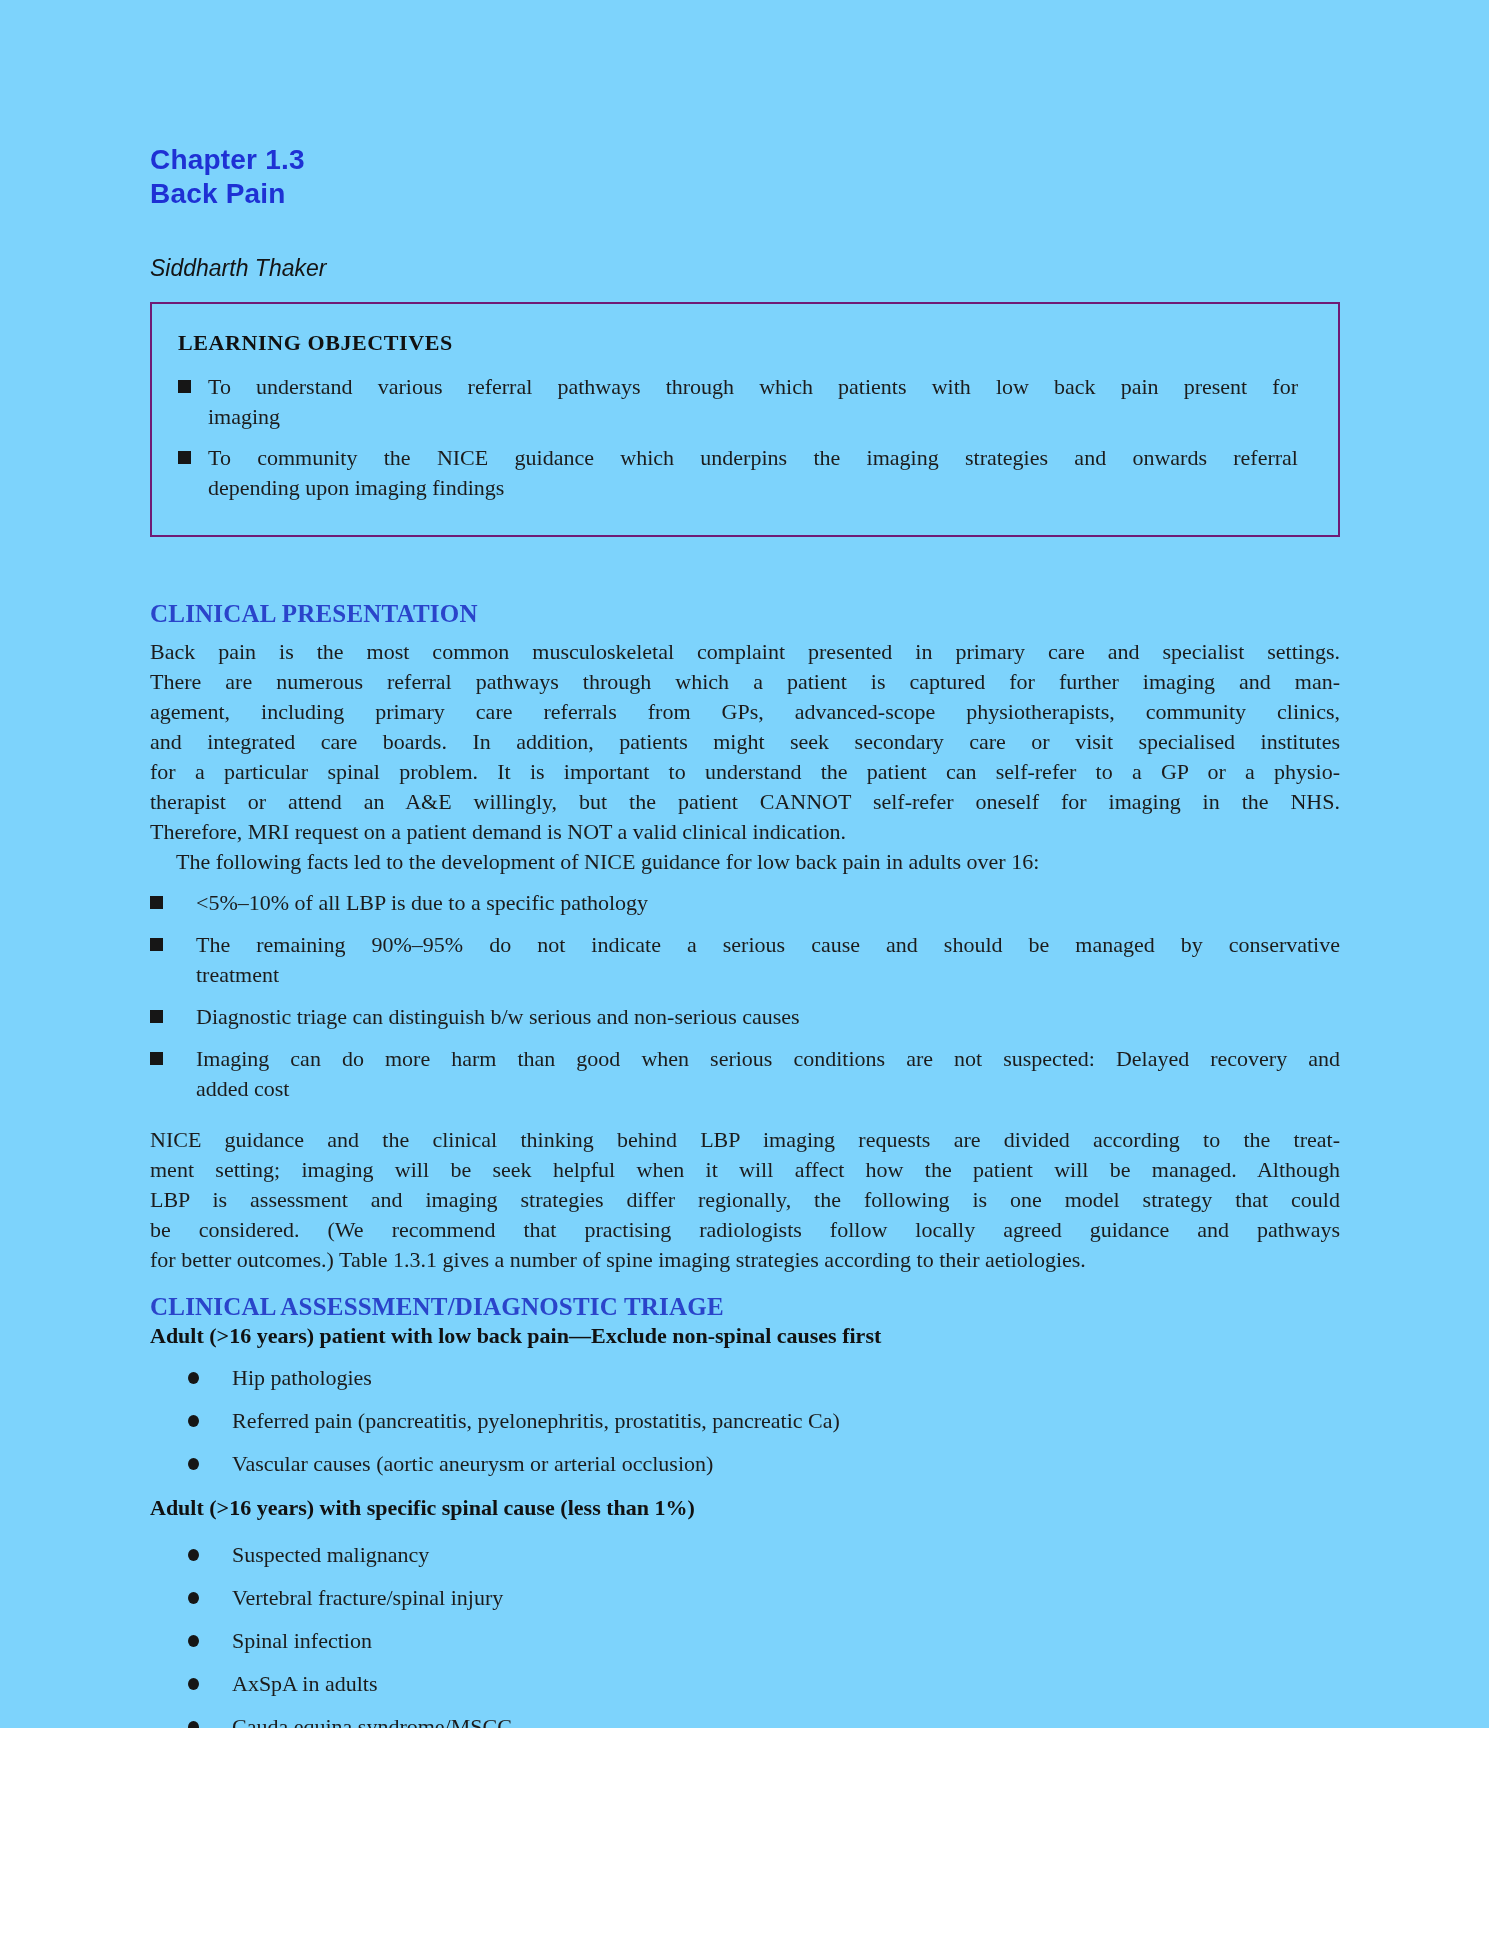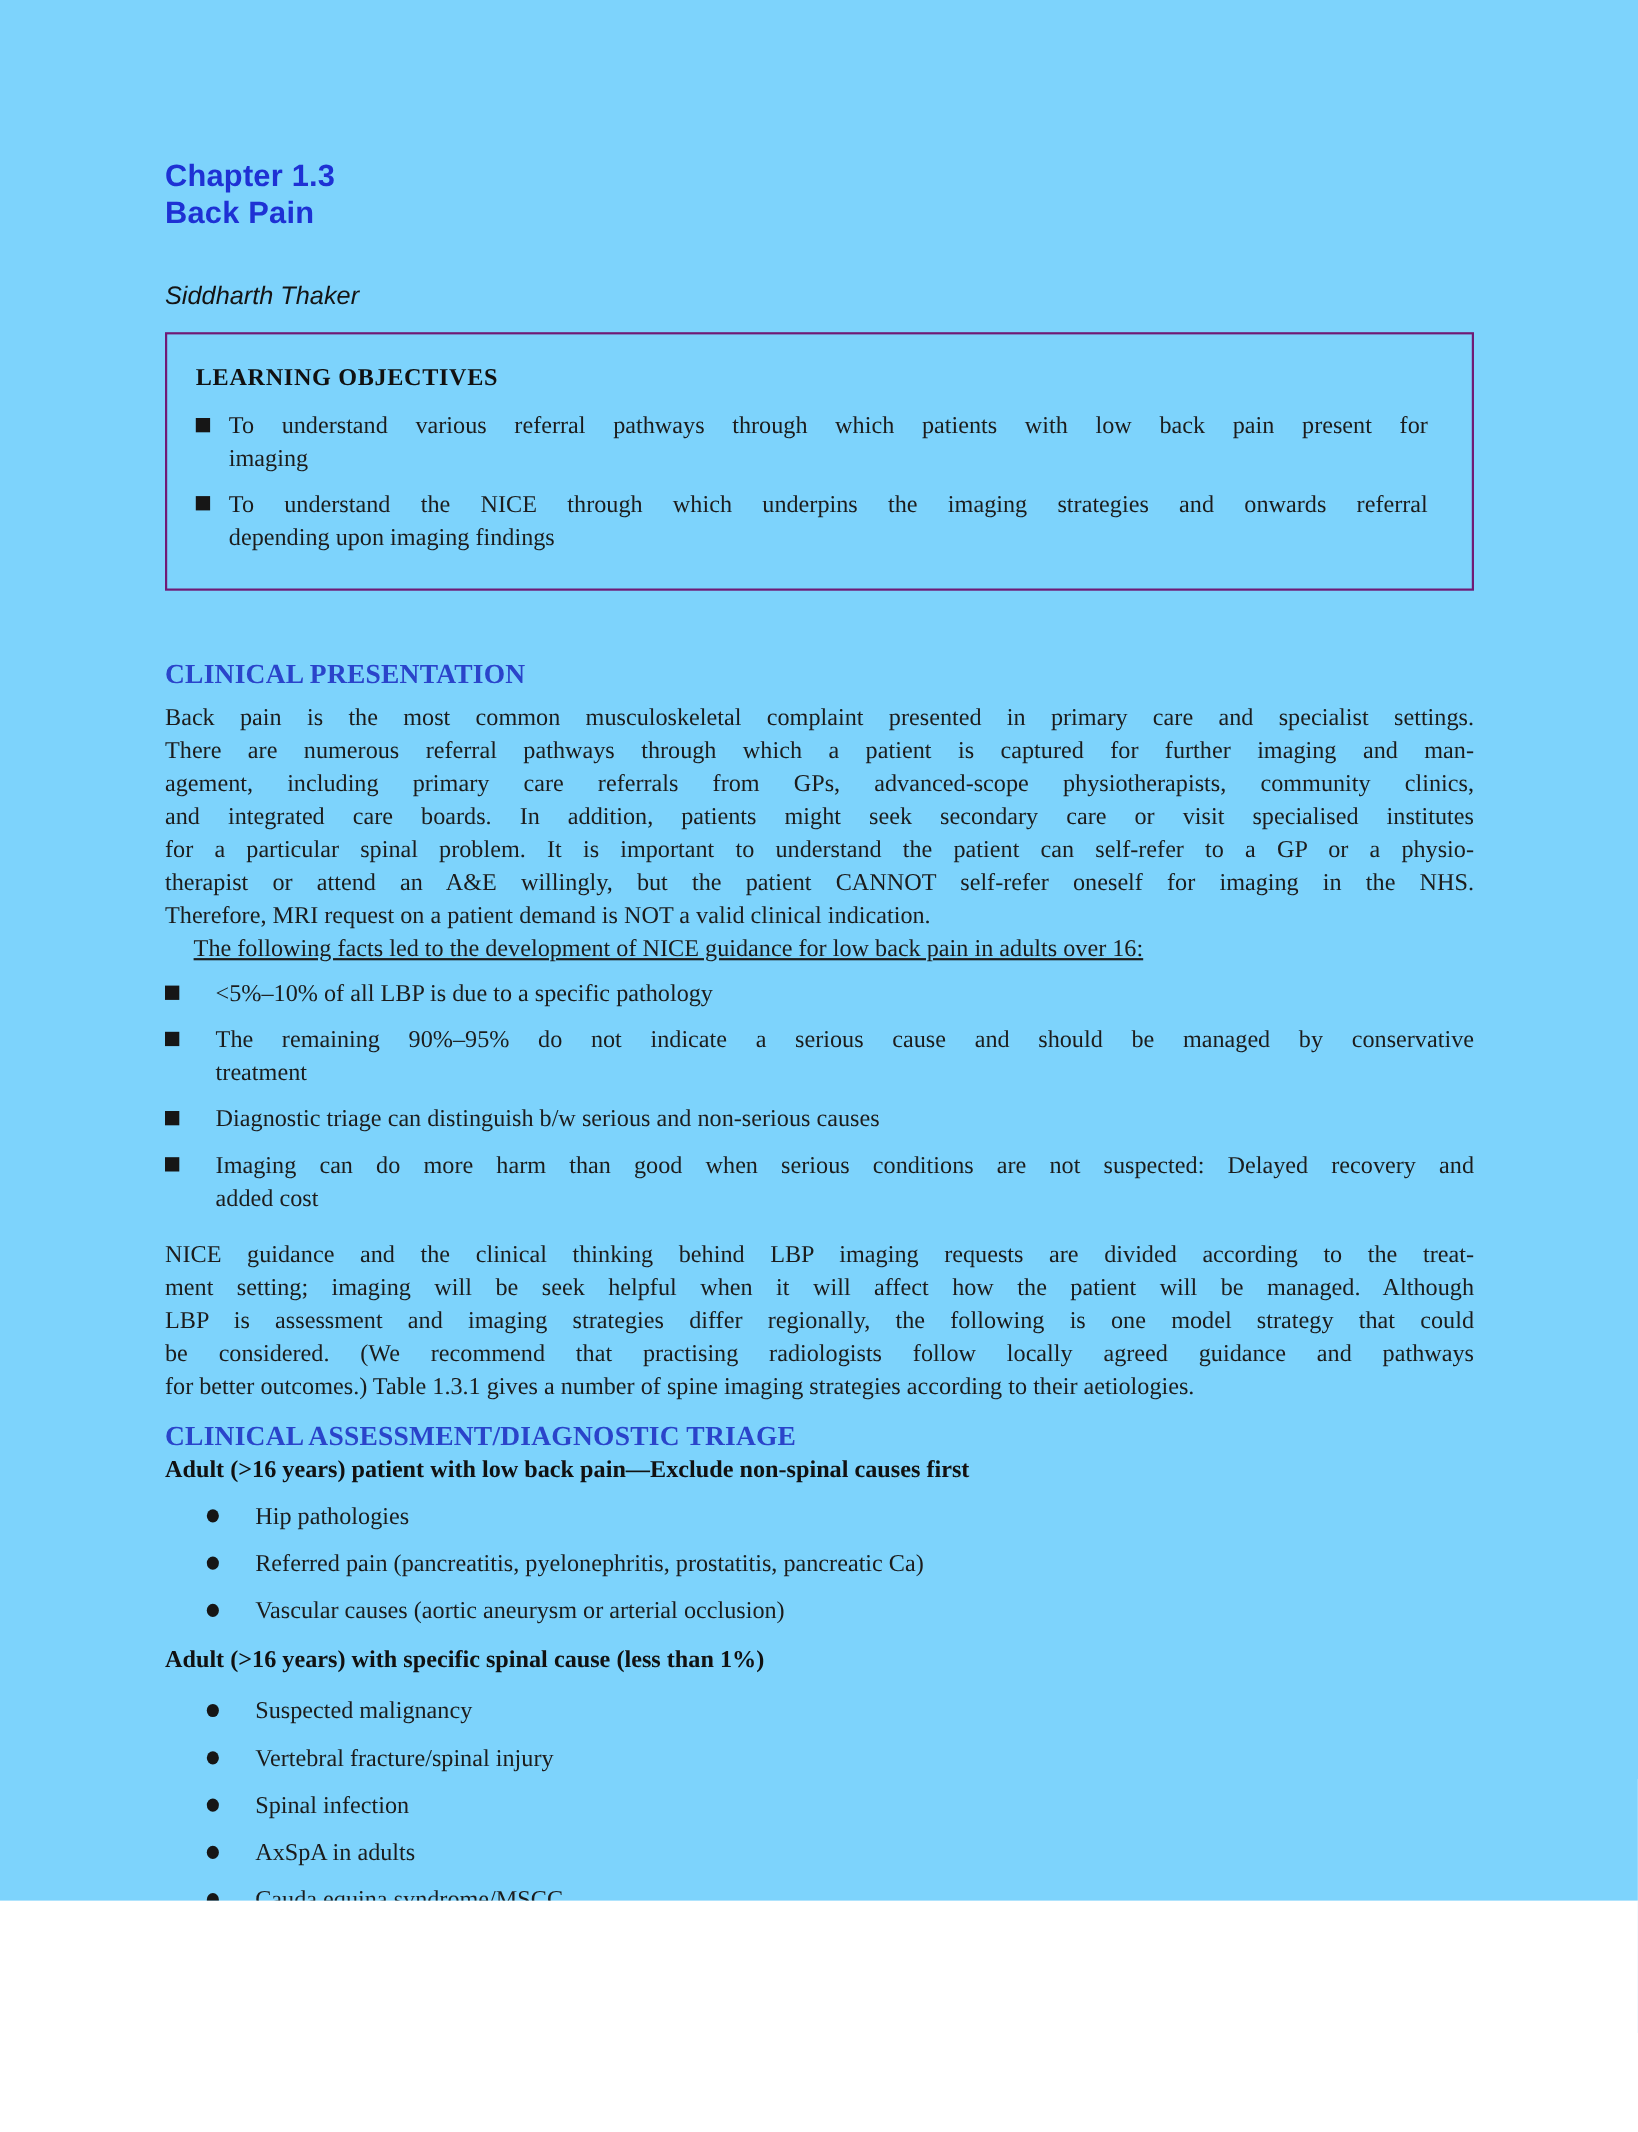--- a/index.html
+++ b/index.html
@@ -63,21 +63,21 @@
     font-weight:bold;
     font-size:25px;line-height:29px;
     color:#2a44ca;
     letter-spacing:0.2px;
   }
   .sec-h.first{margin-top:62px;}
   .sec-h.second{margin-top:17px;}
   
   .para{margin-top:9px;}
   .para.p2{margin-top:21px;}
-  .indent{text-indent:26px;text-decoration:underline;}
+  .indent{text-indent:26px;}
   
   .sq-list{margin-top:11px;}
   .sq-item{display:flex;margin-bottom:12px;gap:19px;}
   .sq-item:last-child{margin-bottom:0;}
   .sq-item .sq{margin:8px 14px 0 0;}
   
   .subhead{
     font-weight:bold;
     font-size:22px;line-height:30px;
     color:#111111;
@@ -126,21 +126,21 @@
       <div class="lo-item">
         <span class="sq"></span>
         <div class="li-text">
           <div class="jline">To understand various referral pathways through which patients with low back pain present for</div>
           <div class="jline last">imaging</div>
         </div>
       </div>
       <div class="lo-item second">
         <span class="sq"></span>
         <div class="li-text">
-          <div class="jline">To understand the NICE through which underpins the imaging strategies and onwards referral</div>
+          <div class="jline">To community the NICE guidance which underpins the imaging strategies and onwards referral</div>
           <div class="jline last">depending upon imaging findings</div>
         </div>
       </div>
     </div>
 
     <div class="sec-h first">CLINICAL PRESENTATION</div>
 
     <div class="para">
       <div class="jline">Back pain is the most common musculoskeletal complaint presented in primary care and specialist settings.</div>
       <div class="jline">There are numerous referral pathways through which a patient is captured for further imaging and man-</div>

